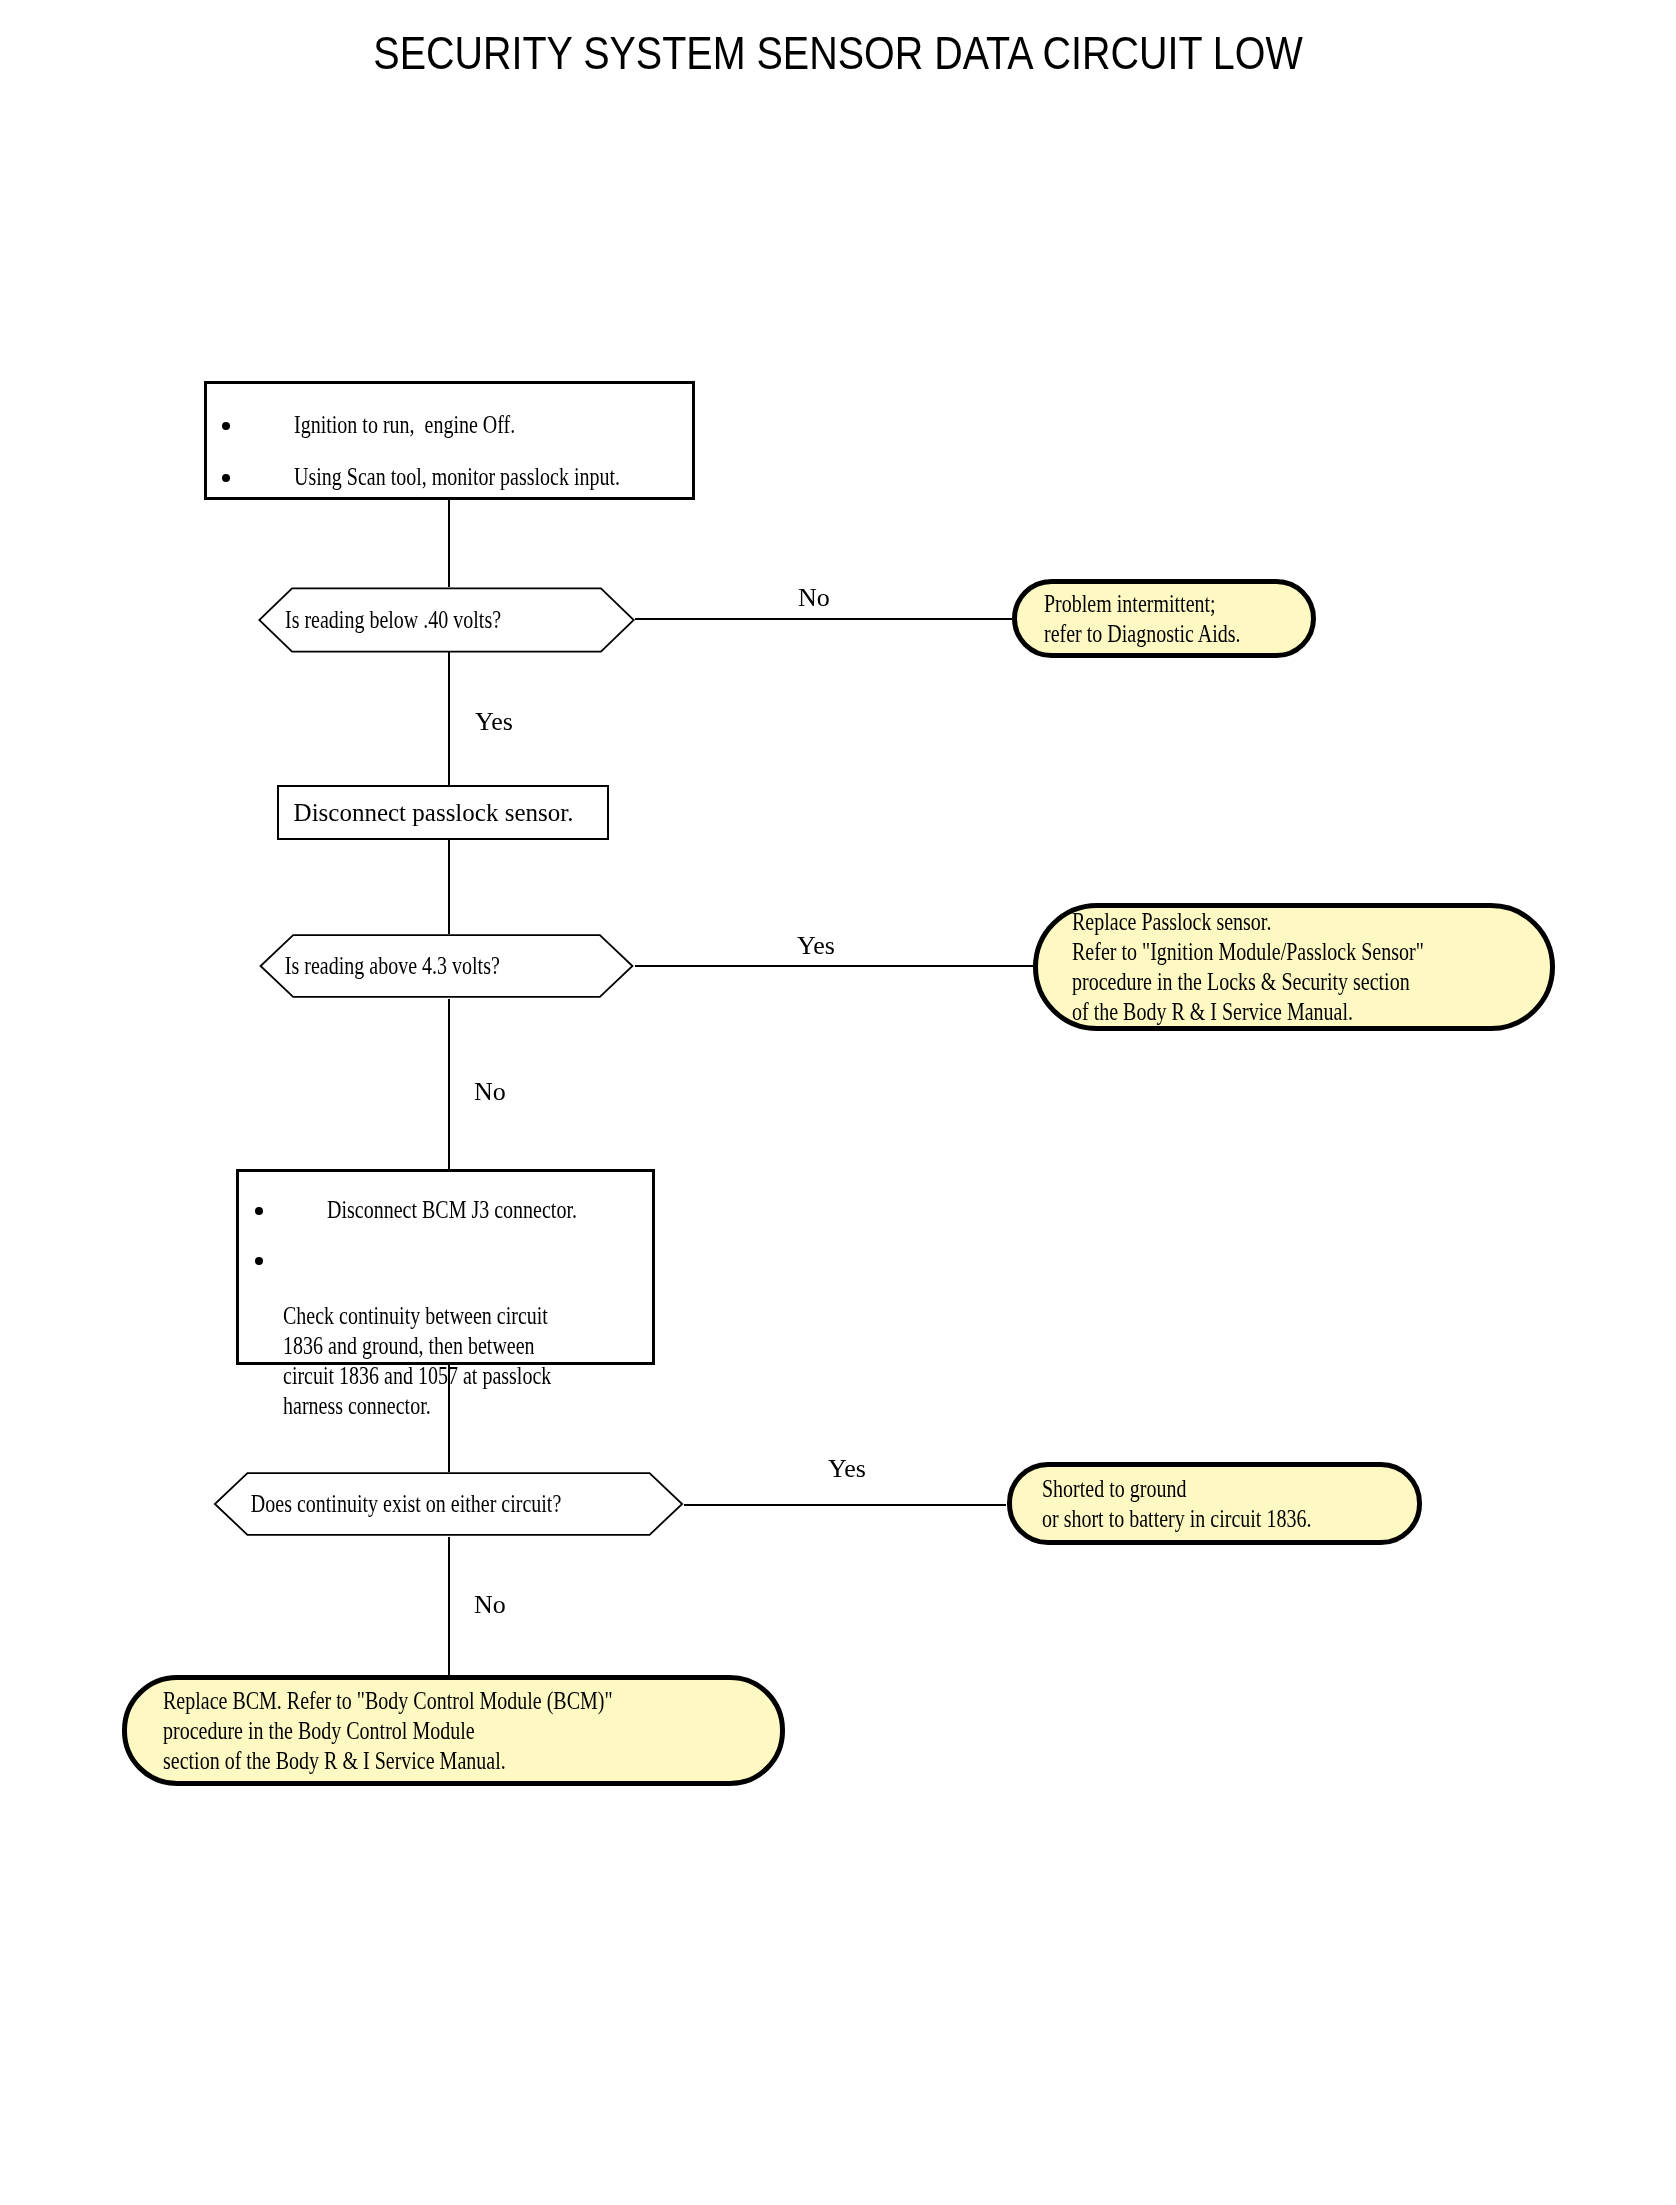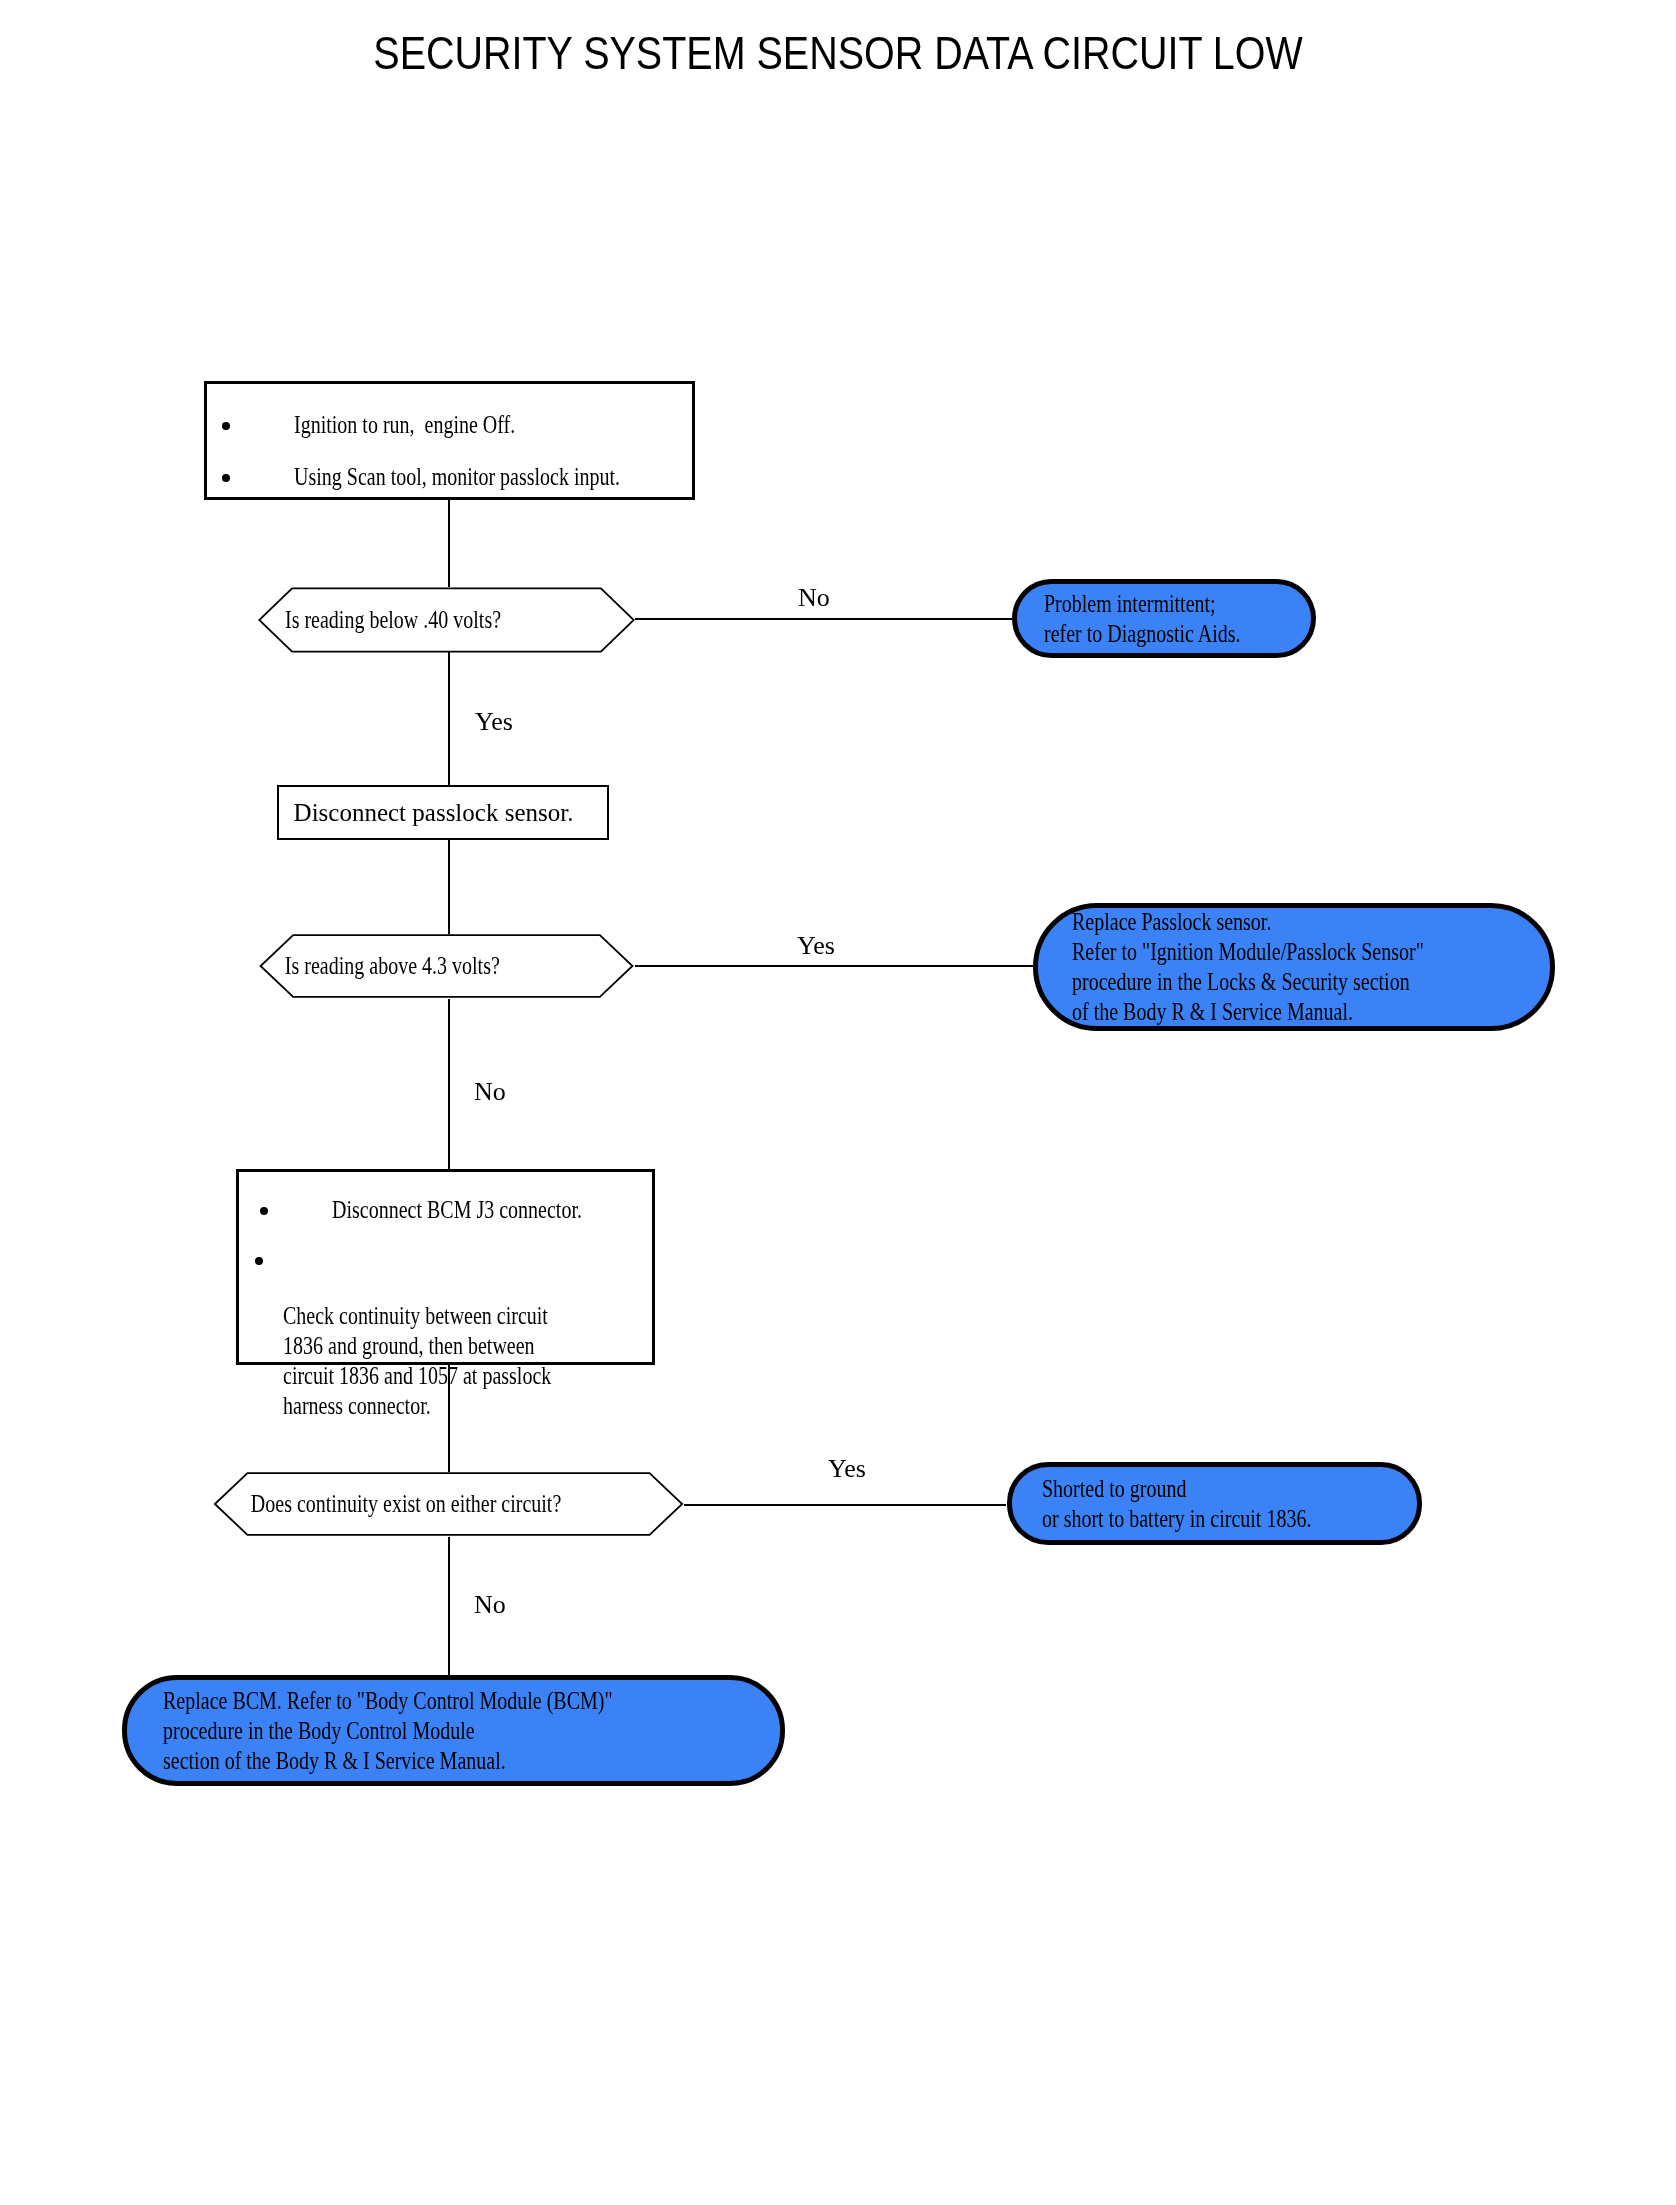--- a/index.html
+++ b/index.html
@@ -81,21 +81,21 @@
     left: 0; top: 0;
     width: 100%; height: 100%;
     display: flex;
     align-items: center;
   }
 
   
   .pill {
     position: absolute;
     box-sizing: border-box;
-    background: #3b82f6;
+    background: #fef9c3;
     border: 5.5px solid #000000;
   }
   .pill-inner {
     position: absolute;
     left: 27px;
     top: 50%;
     transform: translateY(-50%);
   }
 
   
@@ -190,21 +190,21 @@
   <div class="pill" style="left:1033px; top:903px; width:522px; height:128px; border-radius:64px;">
     <div class="pill-inner" style="left:34px;">
       <div class="ntext">Replace Passlock sensor.</div>
       <div class="ntext">Refer to "Ignition Module/Passlock Sensor"</div>
       <div class="ntext">procedure in the Locks &amp; Security section</div>
       <div class="ntext">of the Body R &amp; I Service Manual.</div>
     </div>
   </div>
 
   <div class="procbox" style="left:236px; top:1169px; width:419px; height:196px;">
-    <div class="bullet-row" style="left:16px; top:23px; width:389px;justify-content:flex-end;">
+    <div class="bullet-row" style="left:16px; top:23px; width:389px;">
       <span class="bullet-dot"></span>
       <span class="ntext bullet-text">Disconnect BCM J3 connector.</span>
     </div>
     <div class="bullet-row" style="left:16px; top:73px; width:389px;flex-direction:column;">
       <span class="bullet-dot"></span>
       <span class="ntext bullet-text">Check continuity between circuit
 1836 and ground, then between
 circuit 1836 and 1057 at passlock
 harness connector.</span>
     </div>

